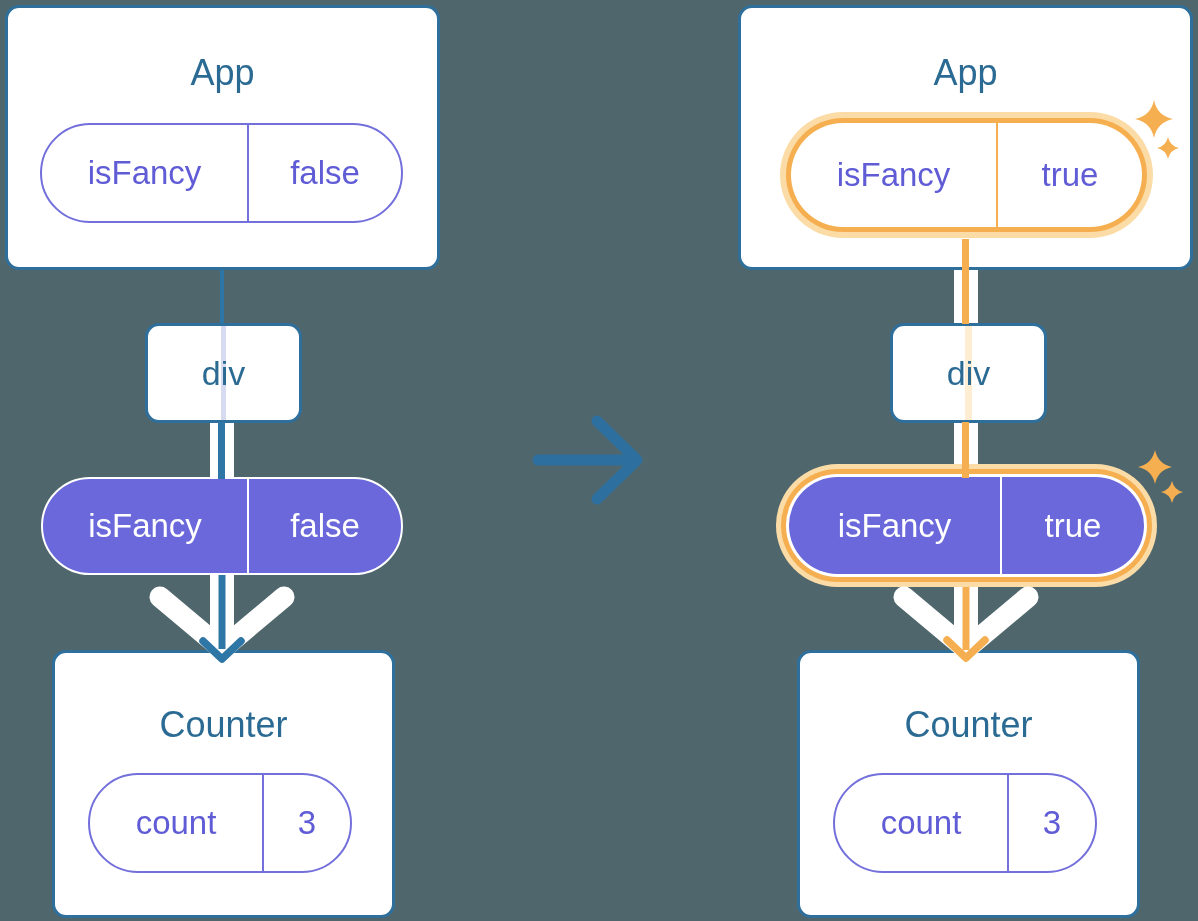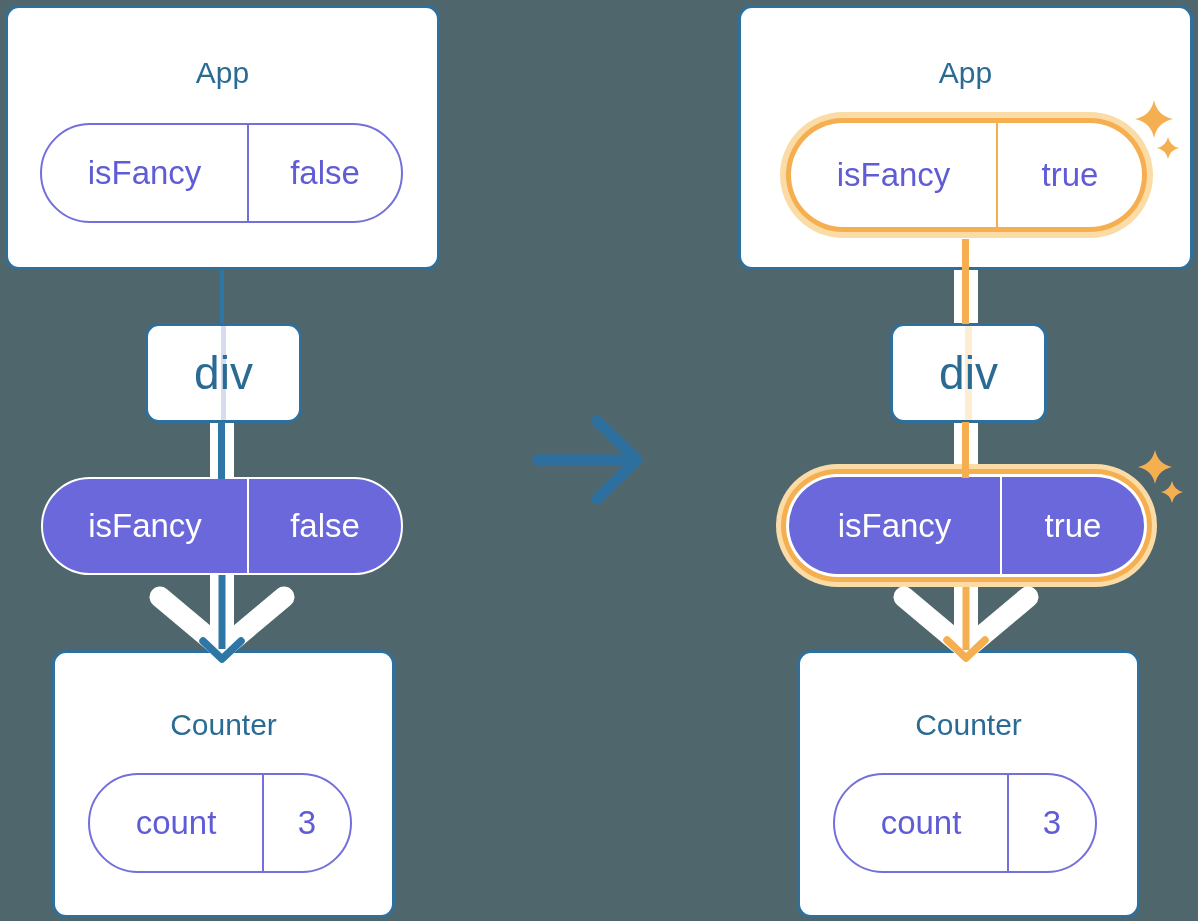--- a/index.html
+++ b/index.html
@@ -6,21 +6,21 @@
     --background:#4F676C; --card-border:#2E6F9C; --title-text:#2B6B93;
     --purple:#6A68DA; --purple-border:#7370DC; --purple-text:#5F5CD6;
     --orange:#F5AF51; --orange-halo:#FBDCA7; --orange-pale:#FCEDD3;
     --lavender-pale:#D6DBEF; --line-blue:#2E76A6; --arrow-blue:#2D6F9F; --white:#FFFFFF;
   }
   html,body{margin:0;padding:0;}
   body{font-family:"Liberation Sans", sans-serif; background:var(--background);}
   .canvas{position:relative;width:1198px;height:921px;background:var(--background);overflow:hidden;}
 
   .card{position:absolute;background:var(--white);border:3px solid var(--card-border);border-radius:14px;box-sizing:border-box;}
-  .card-title{position:absolute;left:0;right:0;text-align:center;font-size:30px;font-weight:500;color:var(--title-text);line-height:40px;}
+  .card-title{position:absolute;left:0;right:0;text-align:center;font-size:36px;font-weight:500;color:var(--title-text);line-height:40px;}
 
   .pill{position:absolute;display:flex;align-items:stretch;border-radius:999px;box-sizing:border-box;overflow:hidden;}
   .pill .cell{display:flex;align-items:center;justify-content:center;font-size:33px;font-weight:500;}
   .pill .sep{width:2px;flex:0 0 2px;}
   .outline-pill{background:var(--white);border:2.5px solid var(--purple-border);color:var(--purple-text);}
   .outline-pill .sep{background:var(--purple-border);}
   .solid-pill{background:var(--purple);border:2.5px solid var(--white);color:var(--white);}
   .solid-pill .sep{background:var(--white);}
   .bold-val{font-weight:700;}
 
@@ -34,21 +34,21 @@
   .fancy-white .cell{color:var(--purple-text);}
   .fancy-white .sep{background:var(--orange);}
   .fancy-purple-wrap{padding:3px;}
   .fancy-purple{background:var(--purple);border-radius:999px;display:flex;align-items:stretch;width:100%;box-sizing:border-box;overflow:hidden;}
   .fancy-purple .cell{color:var(--white);}
   .fancy-purple .sep{background:var(--white);}
   .cell{display:flex;align-items:center;justify-content:center;font-size:33px;font-weight:500;}
   .sep{width:2px;flex:0 0 2px;}
 
   .stripe{position:absolute;top:0;bottom:0;z-index:0;}
-  .div-label{position:absolute;inset:0;display:flex;align-items:center;justify-content:center;font-size:46px;font-weight:500;color:var(--title-text);}
+  .div-label{position:absolute;inset:0;display:flex;align-items:center;justify-content:center;font-size:34px;font-weight:500;color:var(--title-text);}
   .overlay{position:absolute;left:0;top:0;z-index:3;pointer-events:none;}
   .card, .pill, .glow{z-index:1;}
 </style>
 </head>
 <body>
 
 <div class="canvas">
 
   <div class="vline" style="left:220px;top:267px;width:4px;height:58px;background:var(--line-blue);"></div>
 

